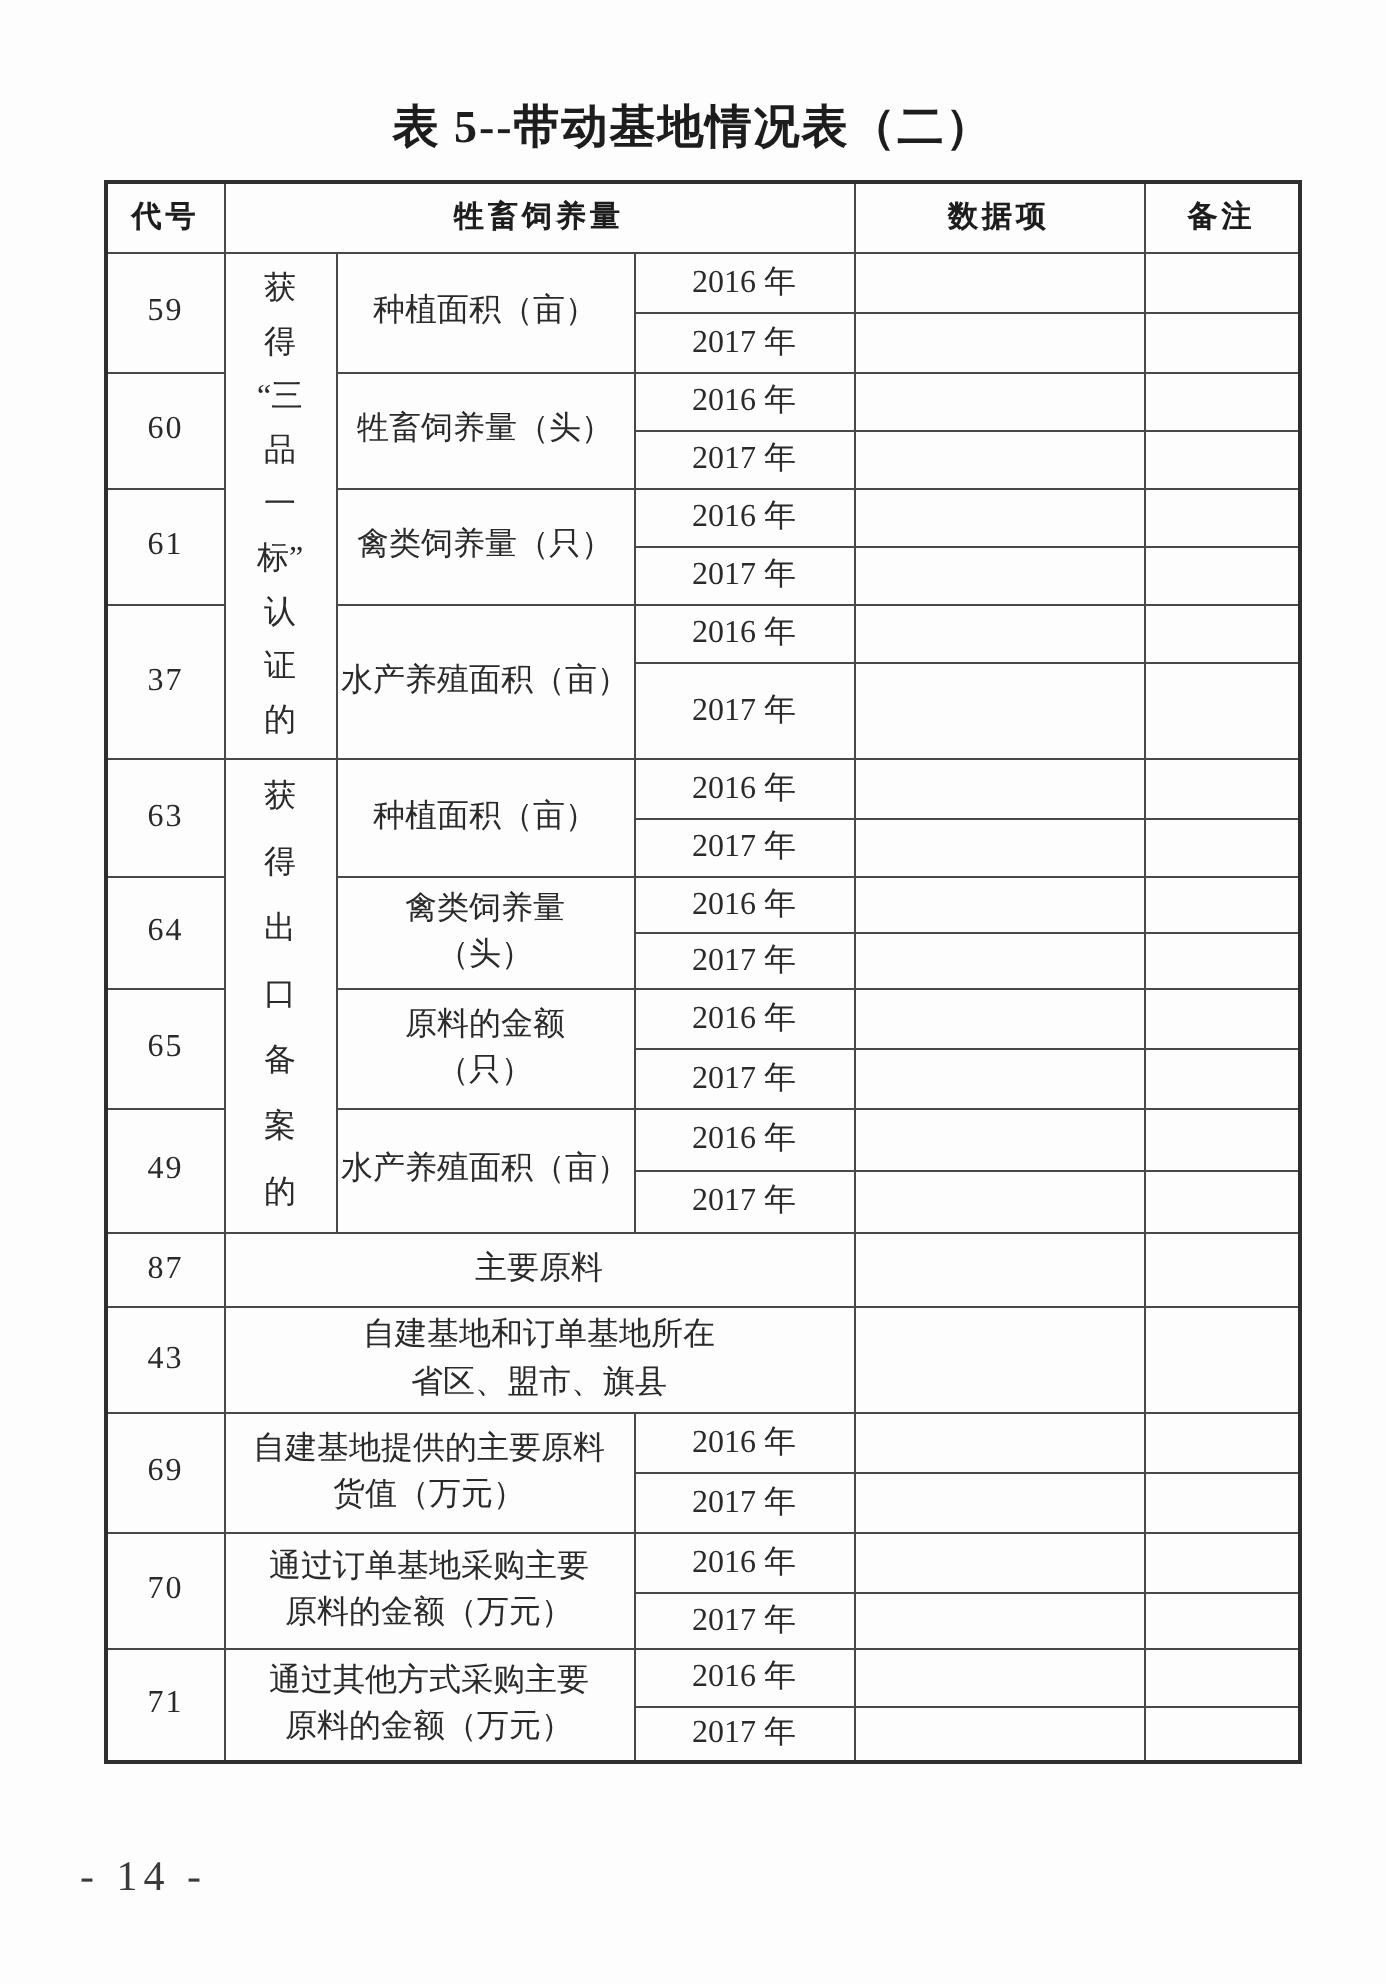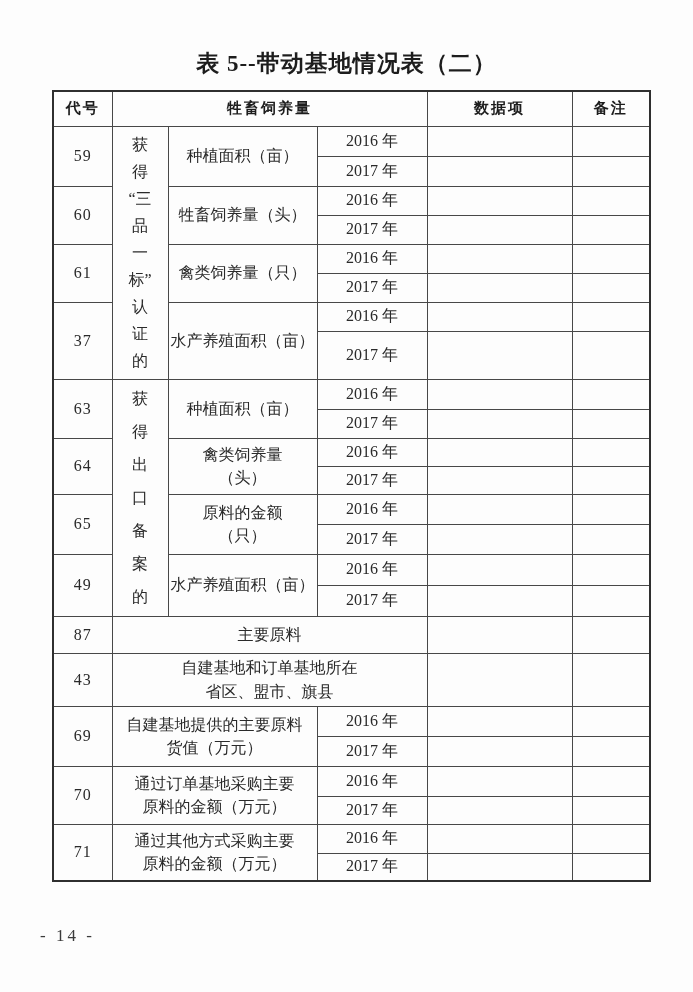--- a/index.html
+++ b/index.html
@@ -50,21 +50,21 @@
   td.name, td.vlabel { white-space: pre-line; line-height: 1.45; }
   td.vlabel { font-size: 15px; letter-spacing: 0; }
   td.vlabel.g1 { line-height: 27px; }
   td.vlabel.g2 { line-height: 33px; }
   td.code { font-size: 15px; letter-spacing: 1px; }
   td.year { font-size: 16px; }
 
   .page-number {
     position: absolute;
     left: 40px; top: 926px;
-    font-size: 17px;
+    font-size: 21px;
     color: #3b3b3b;
     letter-spacing: 3px;
   }
 </style>
 </head>
 <body>
 
 <div class="page">
 
   <div class="doc-title">表 5--带动基地情况表（二）</div>

